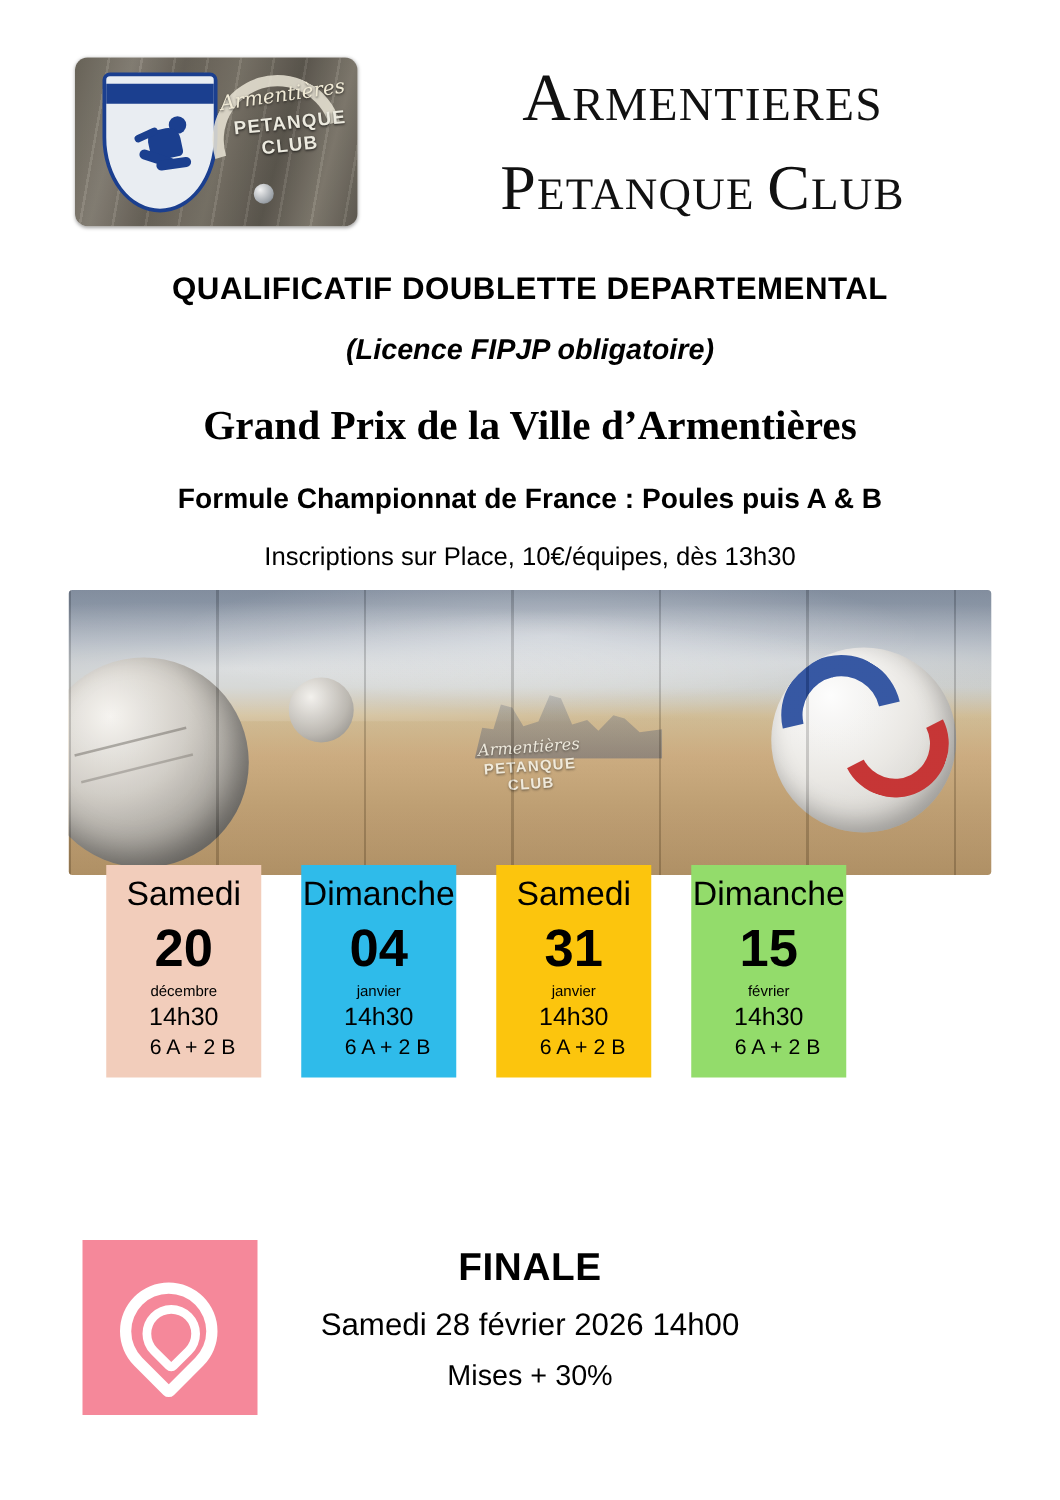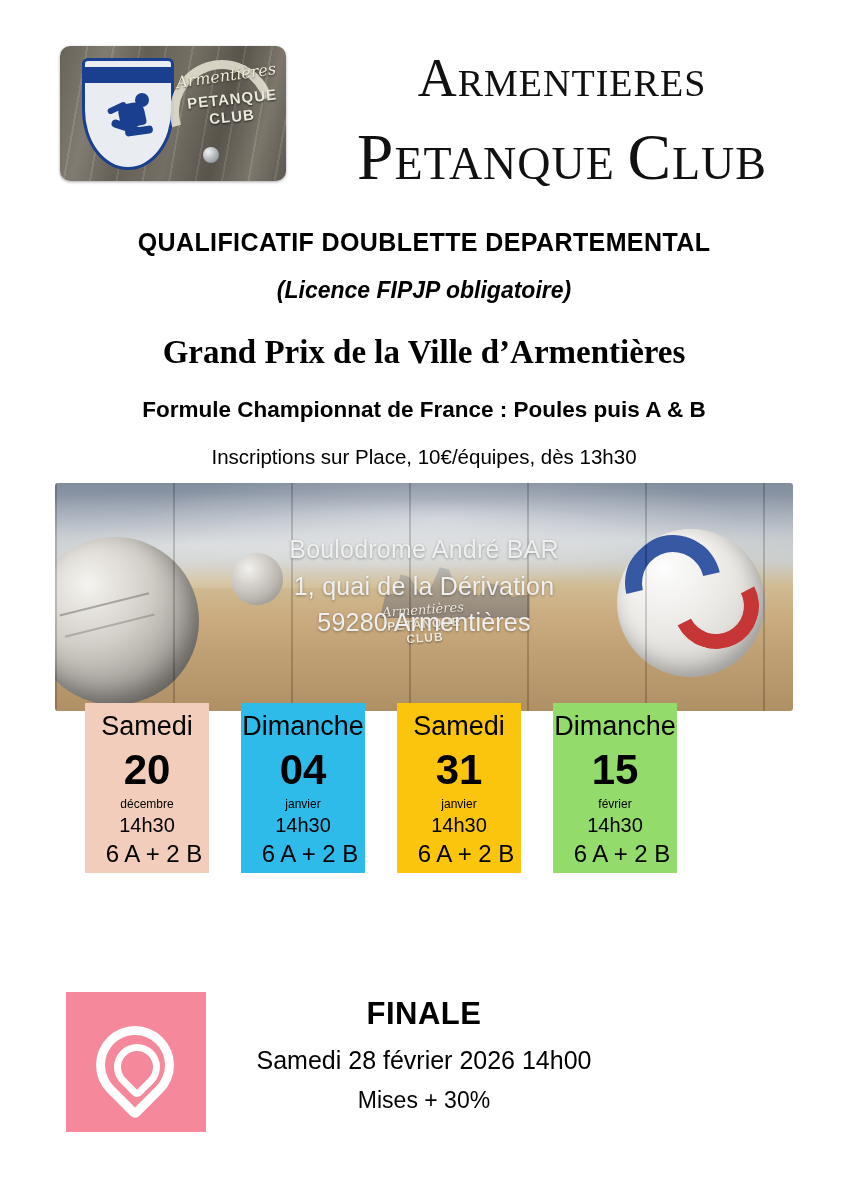--- a/index.html
+++ b/index.html
@@ -133,21 +133,21 @@
     text-align: center;
   }
   .club-title .line {
     font-family: "Liberation Serif", serif;
     font-weight: normal;
     color: #111;
     line-height: 1.04;
     white-space: nowrap;
   }
   .club-title .line-1 { font-size: 38px; letter-spacing: 1px; }
-  .club-title .line-2 { font-size: 46px; letter-spacing: 1px; margin-top: 18px; }
+  .club-title .line-2 { font-size: 36px; letter-spacing: 1px; margin-top: 18px; }
   .sc-cap { font-size: 1.42em; }
 
   
   .txt-center { text-align: center; }
   .qualif {
     margin-top: 36px;
     font-size: 25px;
     font-weight: bold;
     letter-spacing: .4px;
   }
@@ -299,21 +299,21 @@
     line-height: 1.3;
   }
   .date-card .dow { font-size: 27px; }
   .date-card .dayno {
     font-size: 42px;
     font-weight: bold;
     line-height: 1.25;
   }
   .date-card .month { font-size: 12px; }
   .date-card .hour  { font-size: 20px; }
-  .date-card .parts { font-size: 24px; margin-left: 14px; }
+  .date-card .parts { font-size: 17px; margin-left: 14px; }
 
   .date-card.c1 { left: 30px;  background: #f2cdbb; }
   .date-card.c2 { left: 186px; background: #2fbbea; }
   .date-card.c3 { left: 342px; background: #fcc50d; }
   .date-card.c4 { left: 498px; background: #93dc6b; }
 
   
   .footer {
     position: absolute;
     left: 0; right: 0; bottom: 58px;
@@ -447,25 +447,20 @@
       <div class="swirl-blue"></div>
       <div class="swirl-red"></div>
     </div>
     <div class="mini-logo">
       <div class="ml1">Armentières</div>
       <div class="ml2">PETANQUE</div>
       <div class="ml3">CLUB</div>
     </div>
     <div class="planks"></div>
 
-    <div class="venue">
-      <div>Boulodrome André BAR</div>
-      <div>1, quai de la Dérivation</div>
-      <div>59280 Armentières</div>
-    </div>
   </div>
 
   <div class="dates">
 
     <div class="date-card c1" style="background: rgb(242, 205, 187);">
       <div class="dow">Samedi</div>
       <div class="dayno">20</div>
       <div class="month">décembre</div>
       <div class="hour">14h30</div>
       <div class="parts">6 A + 2 B</div>

